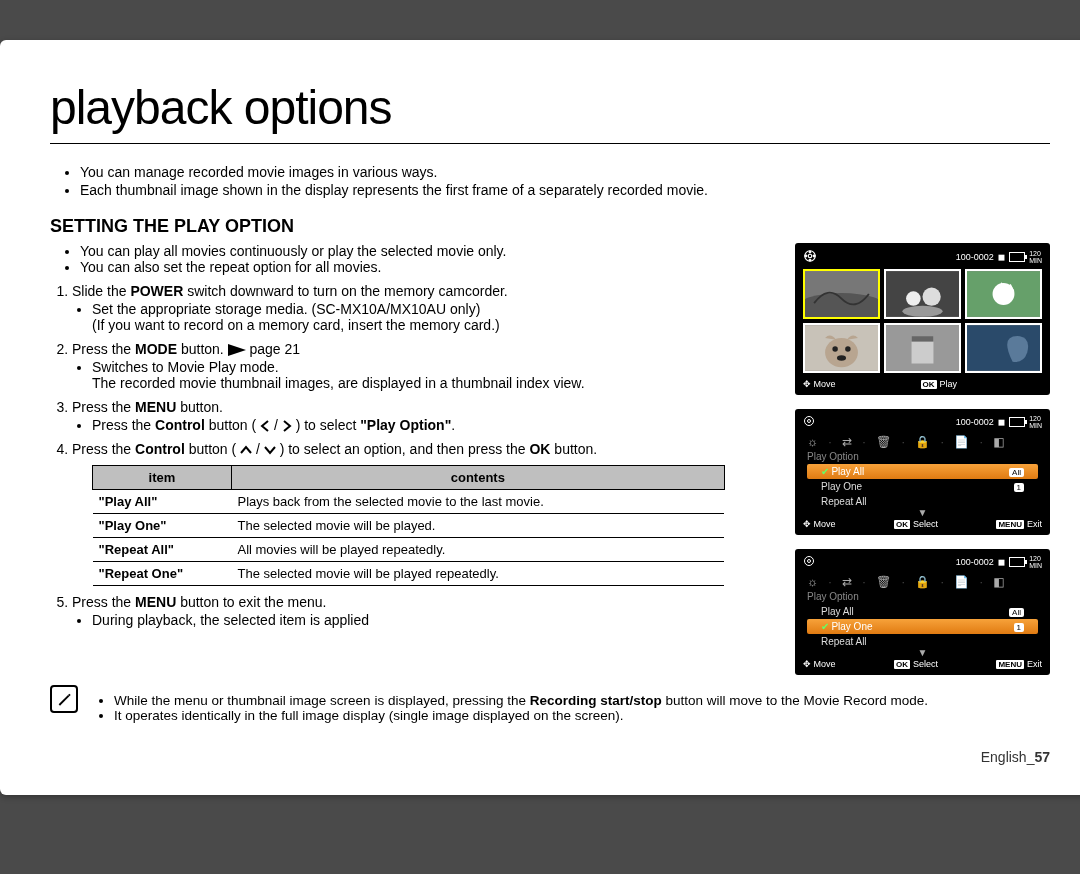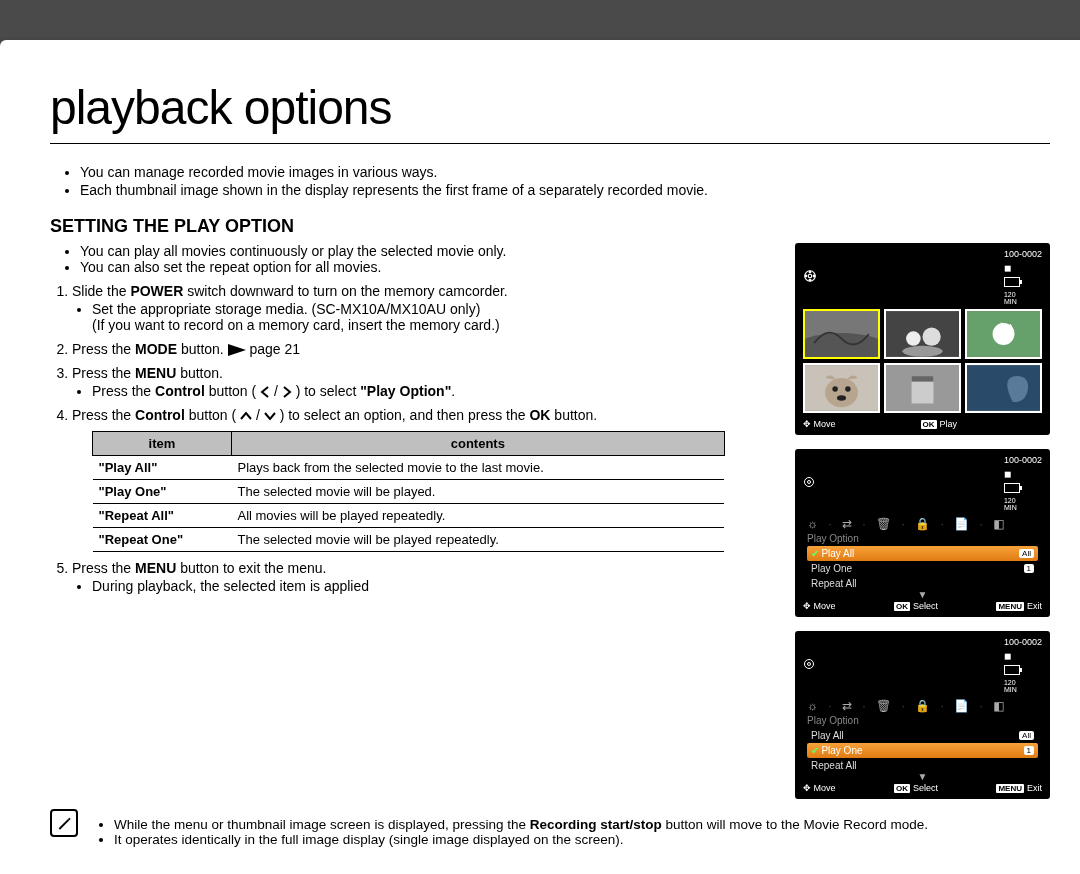--- a/index.html
+++ b/index.html
@@ -122,21 +122,21 @@
     font-size: 10px;
     position: relative;
   }
   .lcd .statusbar {
     display: flex;
     justify-content: space-between;
     align-items: center;
     font-size: 9px;
     margin-bottom: 4px;
   }
-  .lcd .statusbar .right { display:flex; align-items:flex-start; gap:4px;flex-direction:column;}
+  .lcd .statusbar .right { display:flex; align-items:center; gap:4px;}
   .sd-icon, .batt-icon { display:inline-block; }
   .batt-icon { width:14px; height:8px; border:1px solid #fff; position:relative;}
   .batt-icon::after{content:"";position:absolute;right:-3px;top:2px;width:2px;height:4px;background:#fff;}
   .thumb-grid {
     display: grid;
     grid-template-columns: repeat(3, 1fr);
     gap: 4px;
     margin: 2px 0 4px 0;
   }
   .thumb {
@@ -160,22 +160,22 @@
   .tool-row {
     display:flex; gap:10px; color:#aaa; font-size:12px;
     padding:2px 4px; align-items:center;
   }
   .tool-row .sep{opacity:.4;}
   .menu-title {
     color:#888; font-size:10px; padding:0 4px 2px 4px;
   }
   .menu-list { display:flex; flex-direction:column; gap:0; padding:0 4px;}
   .menu-item {
-    display:flex; justify-content:space-between; align-items:center;
-    font-size:10px; padding:2px 4px; color:#ddd;
+    display:flex; justify-content:space-between; align-items:flex-end;
+    font-size:10px; padding:2px 14px; color:#ddd;
   }
   .menu-item.sel {
     background: linear-gradient(#f7a23a,#e07b12);
     color:#fff; border-radius:2px;
   }
   .check { color:#6f6; font-size:10px; margin-right:2px;}
   .badge {
     background:#fff; color:#000; font-size:8px; padding:0 3px; border-radius:2px;
   }
   .caret { text-align:center; color:#aaa; font-size:10px; line-height:8px;}
@@ -217,20 +217,26 @@
             <li>
               <span>Set the appropriate storage media. (SC-MX10A/MX10AU only)</span><br>
               <span>(If you want to record on a memory card, insert the memory card.)</span>
             </li>
           </ul>
         </li>
         <li>
           <span>Press the </span><b>MODE</b><span> button.</span>
           <span class="arrow-glyph arrow-right-thick"></span>
           <span>page 21</span>
+          <ul>
+            <li>
+              <span>Switches to Movie Play mode.</span><br>
+              <span>The recorded movie thumbnail images, are displayed in a thumbnail index view.</span>
+            </li>
+          </ul>
         </li>
         <li>
           <span>Press the </span><b>MENU</b><span> button.</span>
           <ul>
             <li>
               <span>Press the </span><b>Control</b><span> button ( </span>
               <span class="chev">
                   <svg width="10" height="12" viewBox="0 0 10 12">
                     <path d="M8 1 L2 6 L8 11" fill="none" stroke="#000" stroke-width="2"></path>
                   </svg>

